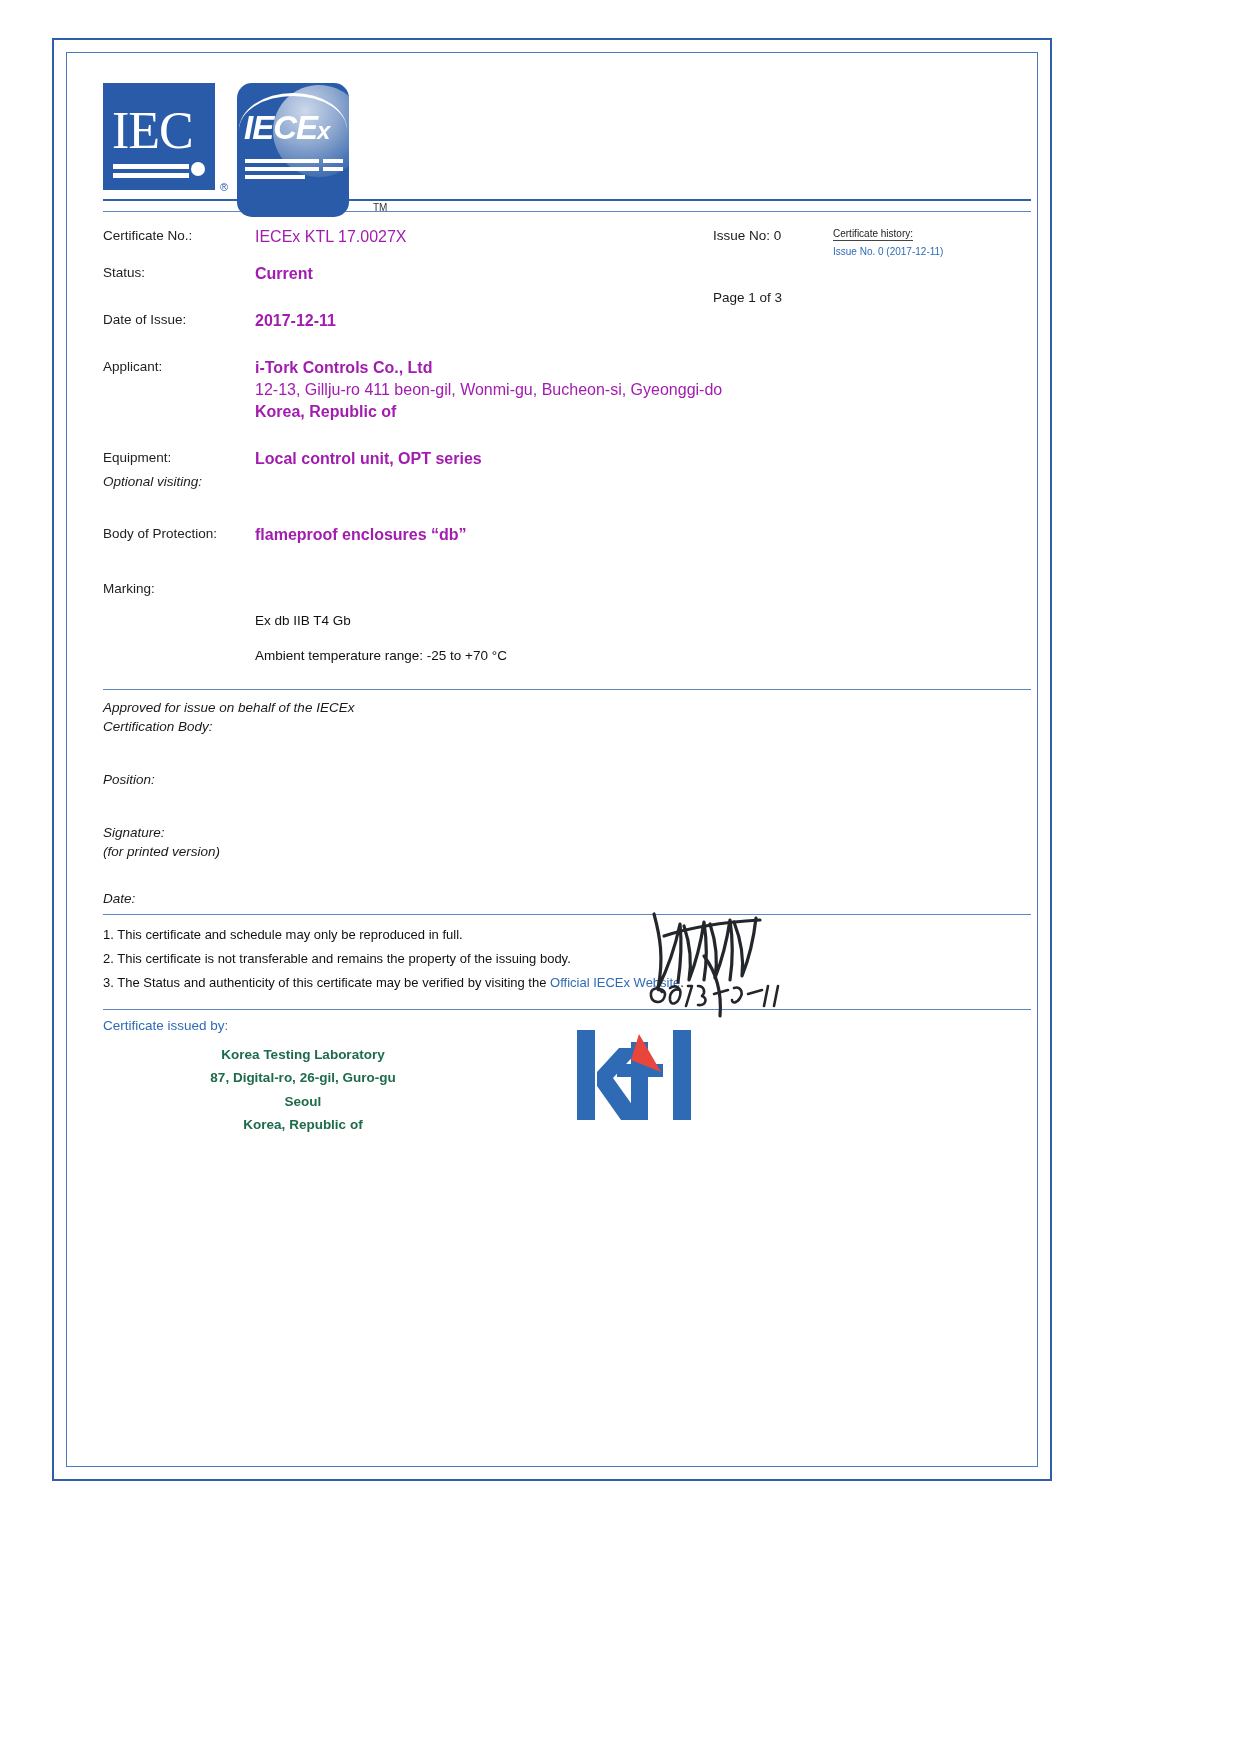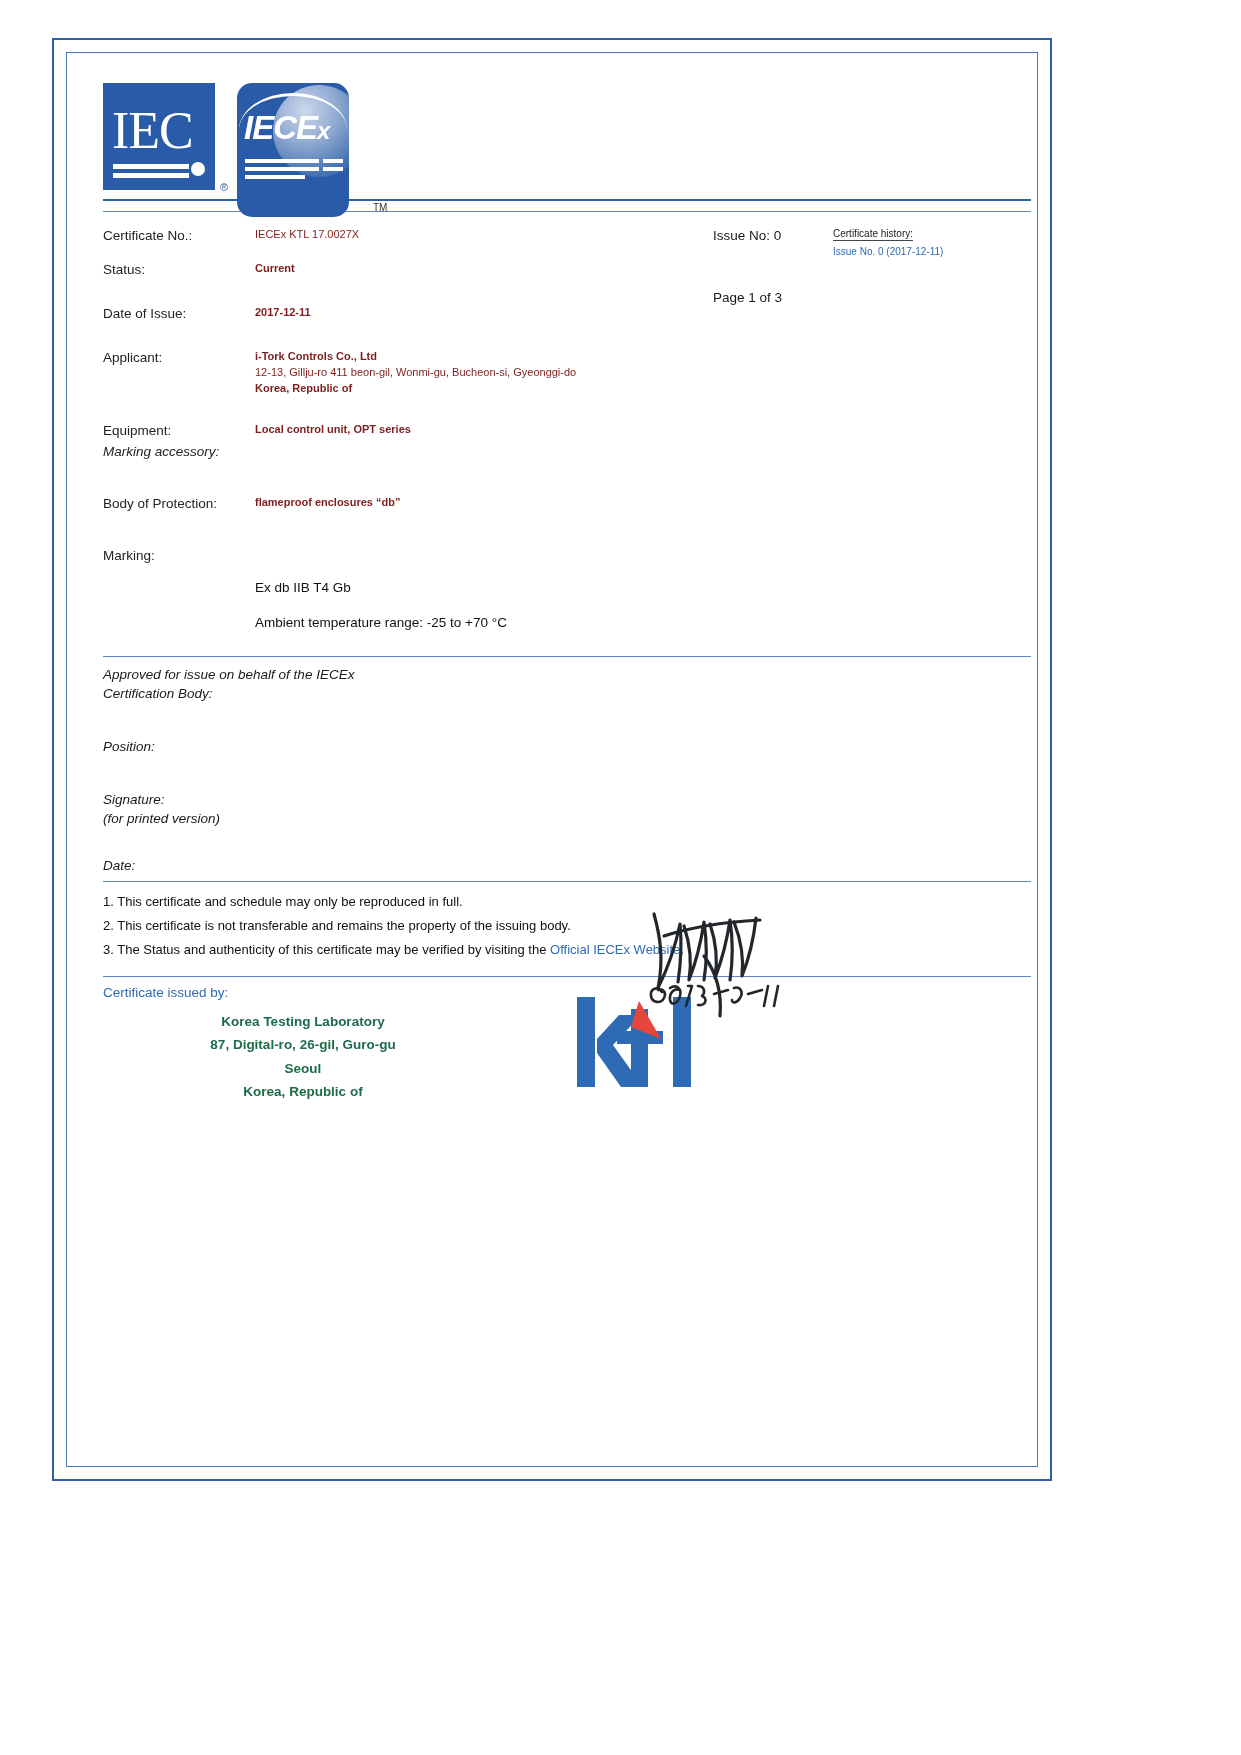--- a/index.html
+++ b/index.html
@@ -216,22 +216,22 @@
     margin-bottom: 3px;
   }
   .lbl {
     width: 152px;
     flex: 0 0 152px;
     color: #222;
     font-size: 13.5px;
   }
   .lbl.ital { font-style: italic; }
   .val {
-    color: #7f1d1d;
-    font-size: 11px;
+    color: #a21caf;
+    font-size: 16px;
   }
   .val.b { font-weight: bold; }
 
   .issue-col {
     position: absolute;
     left: 610px;
     top: 16px;
     font-size: 13.5px;
   }
   .hist-col {
@@ -411,21 +411,21 @@
     </div>
 
     <div class="gap-md"></div>
 
     <div class="row">
       <div class="lbl">Equipment:</div>
       <div class="val b">Local control unit, OPT series</div>
     </div>
 
     <div class="row" style="margin-top:6px">
-      <div class="lbl ital">Marking accessory:</div>
+      <div class="lbl ital">Optional visiting:</div>
       <div class="val"></div>
     </div>
 
     <div class="gap-lg"></div>
 
     <div class="row">
       <div class="lbl">Body of Protection:</div>
       <div class="val b">flameproof enclosures “db”</div>
     </div>
 

